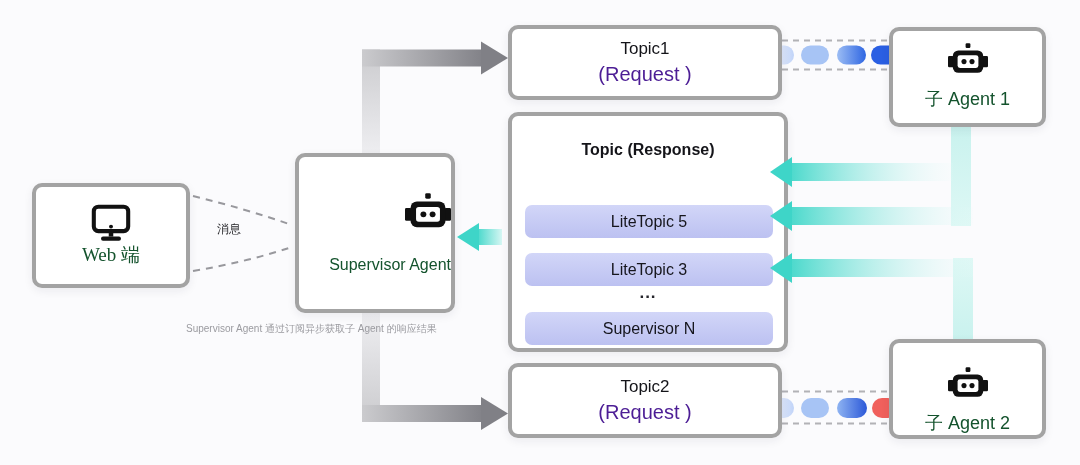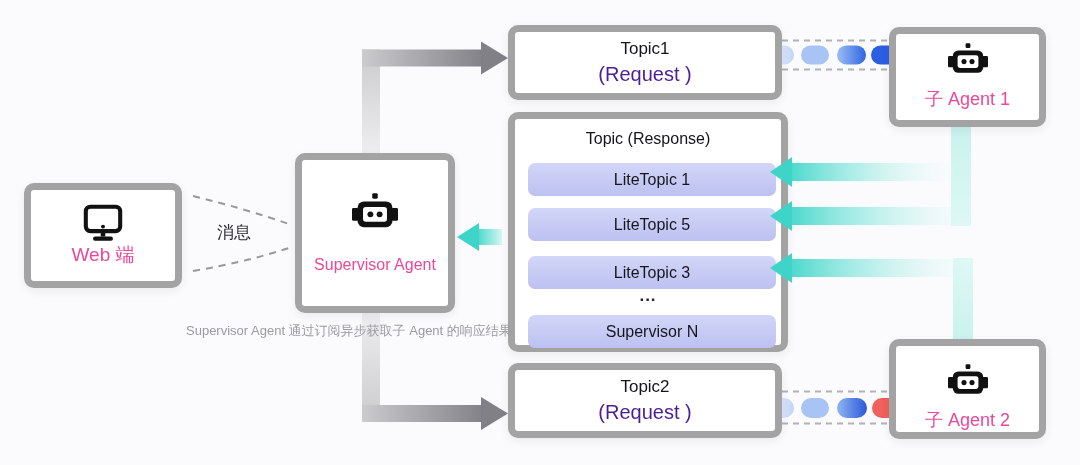--- a/index.html
+++ b/index.html
@@ -1,49 +1,49 @@
 <!DOCTYPE html>
 <html><head>
 <meta charset="utf-8">
 <style>
   html,body{margin:0;padding:0;}
   body{font-family:"Liberation Sans","DejaVu Sans",sans-serif;background:#fff;}
   .canvas{position:relative;width:1080px;height:465px;background:#fbfbfd;overflow:hidden;}
   svg.layer{position:absolute;left:0;top:0;}
   .under{z-index:1;}
   .over{z-index:3;}
-  .node{position:absolute;z-index:2;background:#ffffff;border:7px solid #a3a3a3;border-radius:10px;
+  .node{position:absolute;z-index:2;background:#ffffff;border:4px solid #a3a3a3;border-radius:10px;
         box-shadow:0 3px 10px rgba(30,30,60,.07);display:flex;flex-direction:column;
         align-items:center;justify-content:center;box-sizing:border-box;}
-  .node .nlabel{color:#ec4899;font-weight:500;white-space:nowrap;}
-  .web-box{left:24px;top:183px;width:158px;height:105px;}
+  .node .nlabel{color:#14532d;font-weight:500;white-space:nowrap;}
+  .web-box{left:32px;top:183px;width:158px;height:105px;font-family:Liberation Serif, serif;}
   .web-box .nlabel{font-size:19px;}
-  .supervisor-box{left:295px;top:153px;width:160px;height:160px;gap:24px;}
+  .supervisor-box{left:295px;top:153px;width:160px;height:160px;gap:24px;align-items:flex-end;}
   .supervisor-box .nlabel{font-size:16px;}
   .agent-box{width:157px;height:100px;gap:10px;}
   .agent1-box{left:889px;top:27px;}
   .agent2-box{left:889px;top:339px;justify-content:flex-end;}
   .agent-box .nlabel{font-size:18px;}
   .topic-box{flex-direction:column;gap:4px;}
   .topic1-box{left:508px;top:25px;width:274px;height:75px;}
   .topic2-box{left:508px;top:363px;width:274px;height:75px;text-align:center;}
   .topic-title{font-size:17px;font-weight:500;color:#141419;}
   .topic-sub{font-size:20px;color:#4c1d95;}
   .response-box{left:508px;top:112px;width:280px;height:240px;justify-content:flex-start;}
-  .response-title{margin-top:11px;font-size:16px;font-weight:400;color:#141419;}
+  .response-title{margin-top:25px;font-size:16px;font-weight:700;color:#141419;}
   .lite-row{position:absolute;left:13px;width:248px;height:33px;border-radius:7px;
             background:linear-gradient(180deg,#d2d6f8 0%,#bcc1f1 100%);
             display:flex;align-items:center;justify-content:center;
             font-size:16px;color:#16161d;font-weight:400;}
   .row1{top:44px;} .row2{top:89px;} .row3{top:137px;} .rowN{top:196px;}
   .row-ellipsis{position:absolute;left:0;width:100%;top:167px;text-align:center;
             font-size:17px;font-weight:700;color:#25252b;letter-spacing:1px;}
   .float-label{position:absolute;z-index:4;white-space:nowrap;}
-  .message-label{left:217px;top:221px;font-size:17px;color:#2a2a2e;font-weight:500;}
-  .caption-label{left:186px;top:322px;font-size:13px;color:#9b9ba0;}
+  .message-label{left:217px;top:221px;font-size:12px;color:#2a2a2e;font-weight:500;}
+  .caption-label{left:186px;top:322px;font-size:10px;color:#9b9ba0;}
   .icon{display:flex;align-items:center;justify-content:center;}
 </style>
 </head>
 <body>
 
 <div class="canvas">
 
   <svg class="layer under" width="1080" height="465" viewBox="0 0 1080 465">
     <defs>
       <linearGradient id="gh" x1="0" y1="0" x2="1" y2="0">
@@ -150,21 +150,20 @@
     <span class="nlabel">Supervisor Agent</span>
   </div>
 
   <div class="node topic-box topic1-box">
     <span class="topic-title">Topic1</span>
     <span class="topic-sub">(Request )</span>
   </div>
 
   <div class="node response-box">
     <span class="response-title">Topic (Response)</span>
-    <div class="lite-row row1">LiteTopic 1</div>
     <div class="lite-row row2">LiteTopic 5</div>
     <div class="lite-row row3">LiteTopic 3</div>
     <div class="row-ellipsis">...</div>
     <div class="lite-row rowN">Supervisor N</div>
   </div>
 
   <div class="node topic-box topic2-box">
     <span class="topic-title">Topic2</span>
     <span class="topic-sub">(Request )</span>
   </div>

